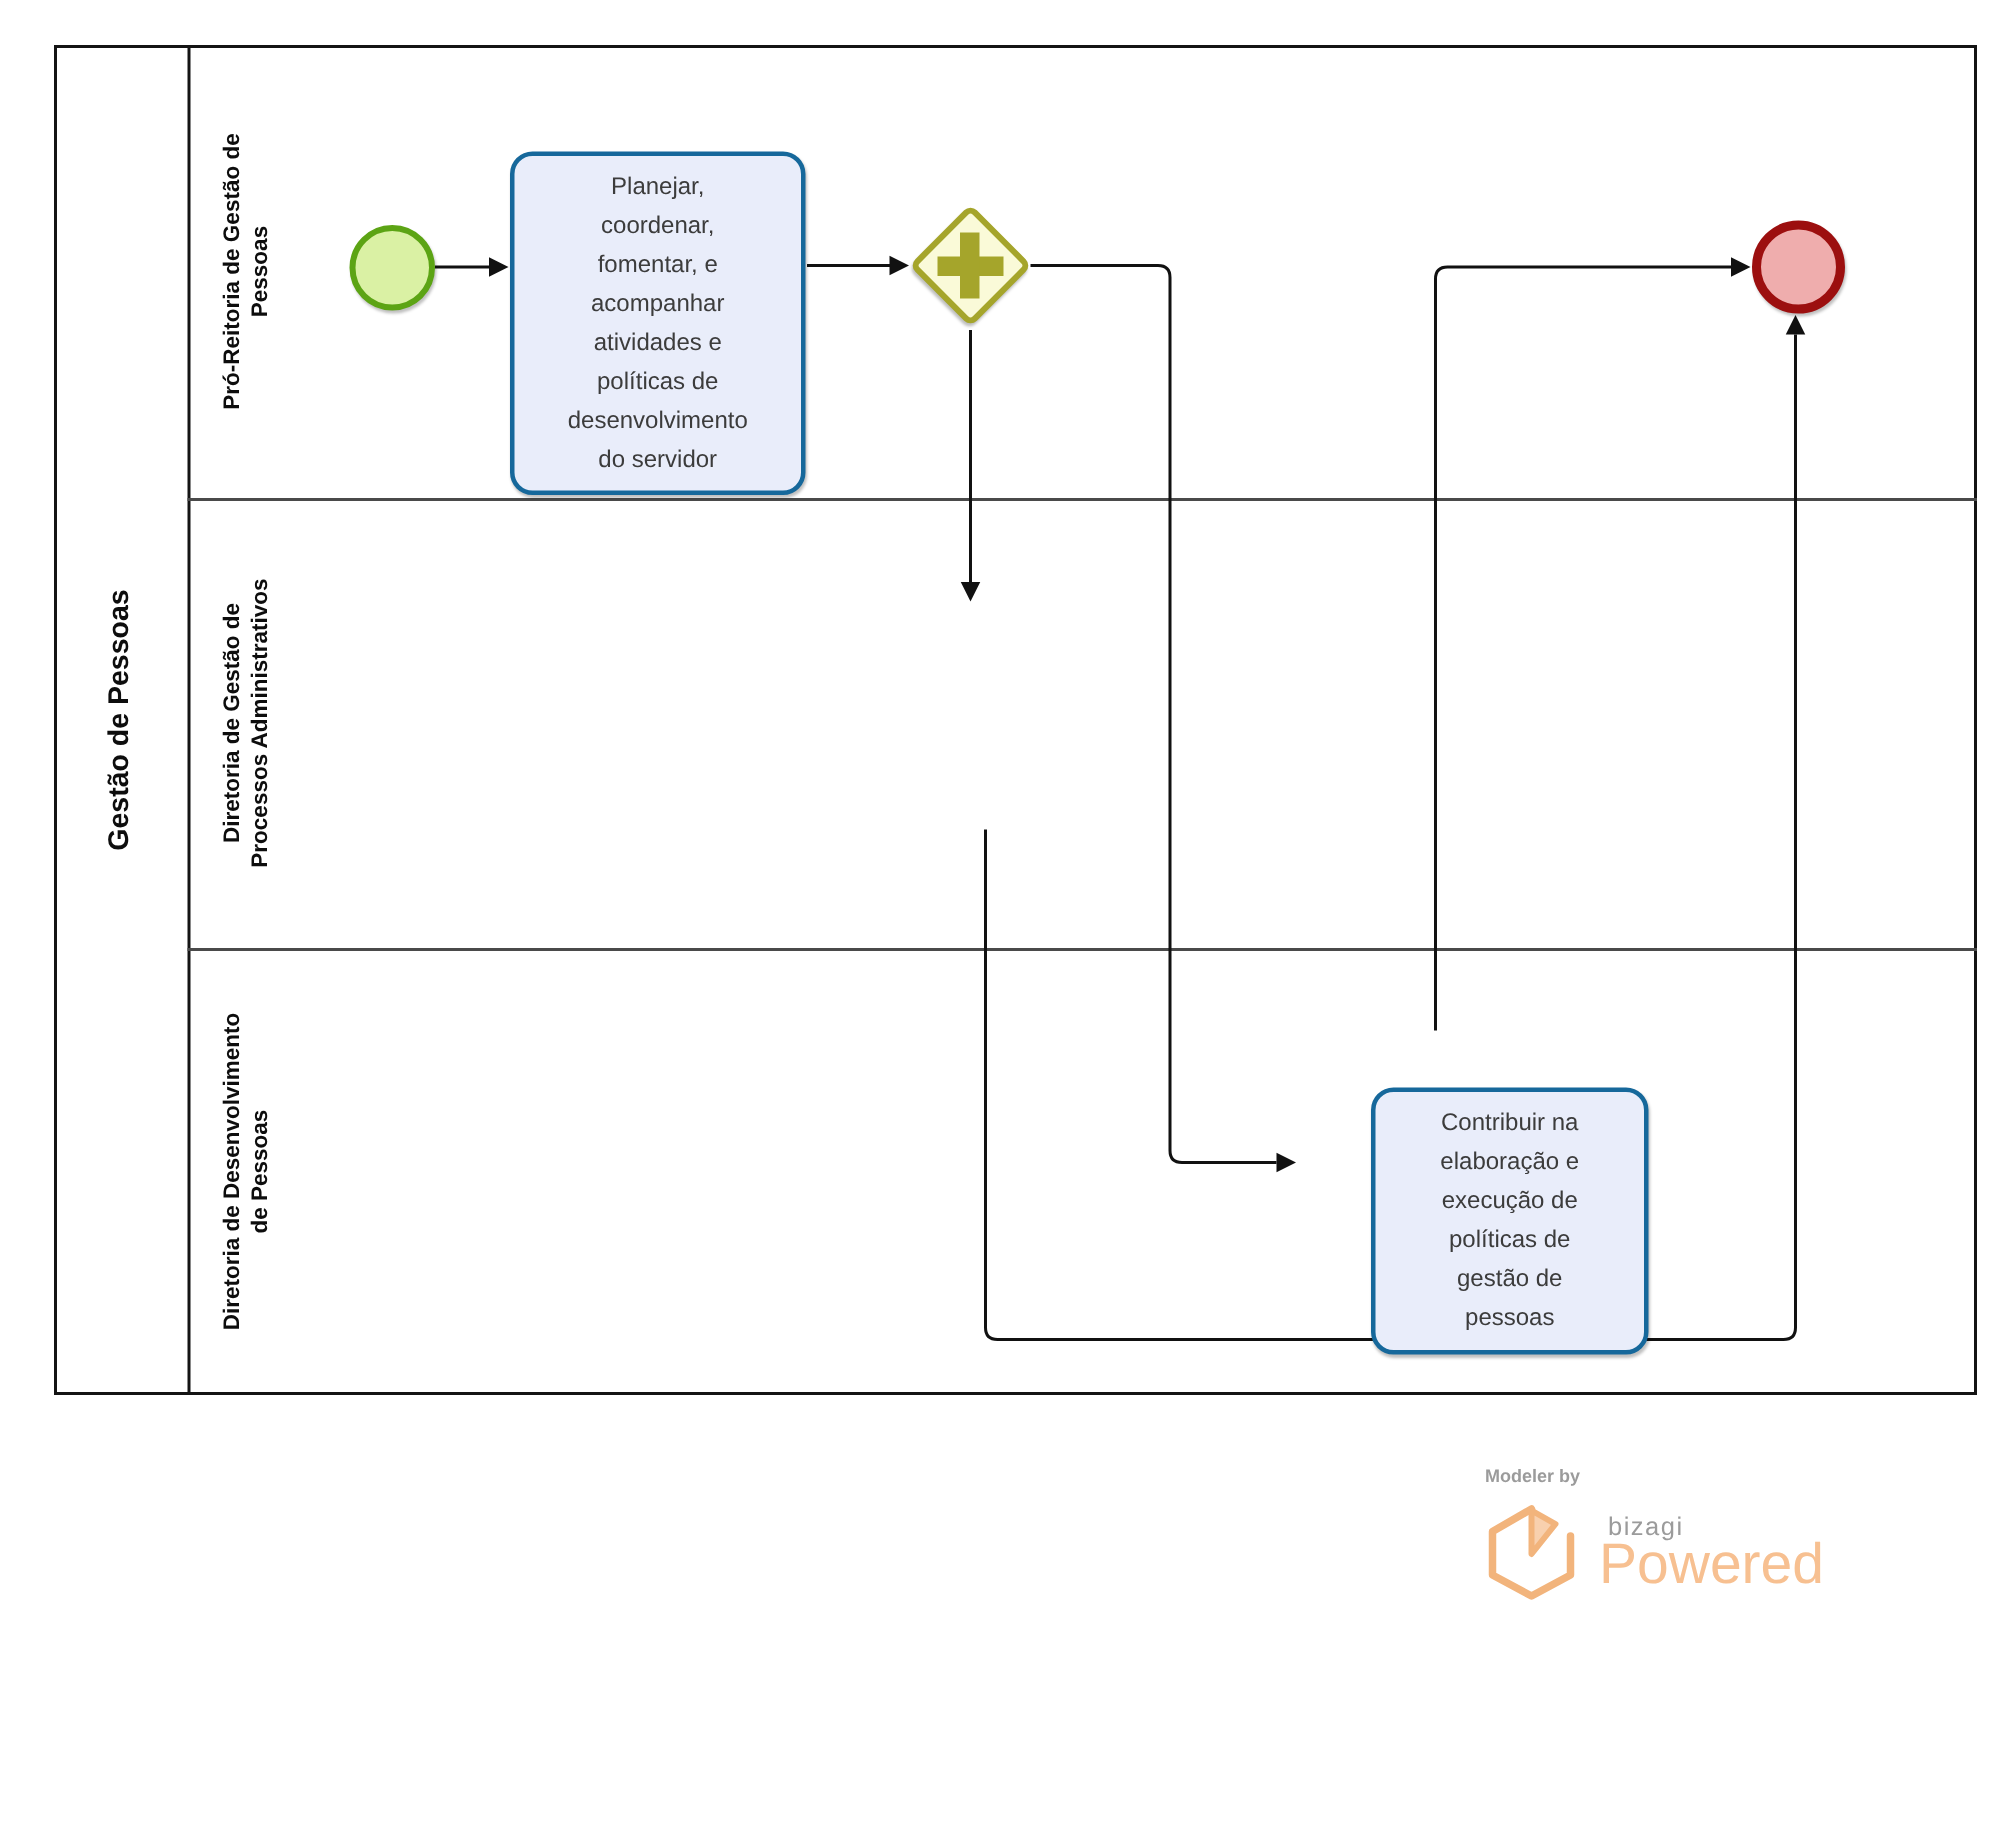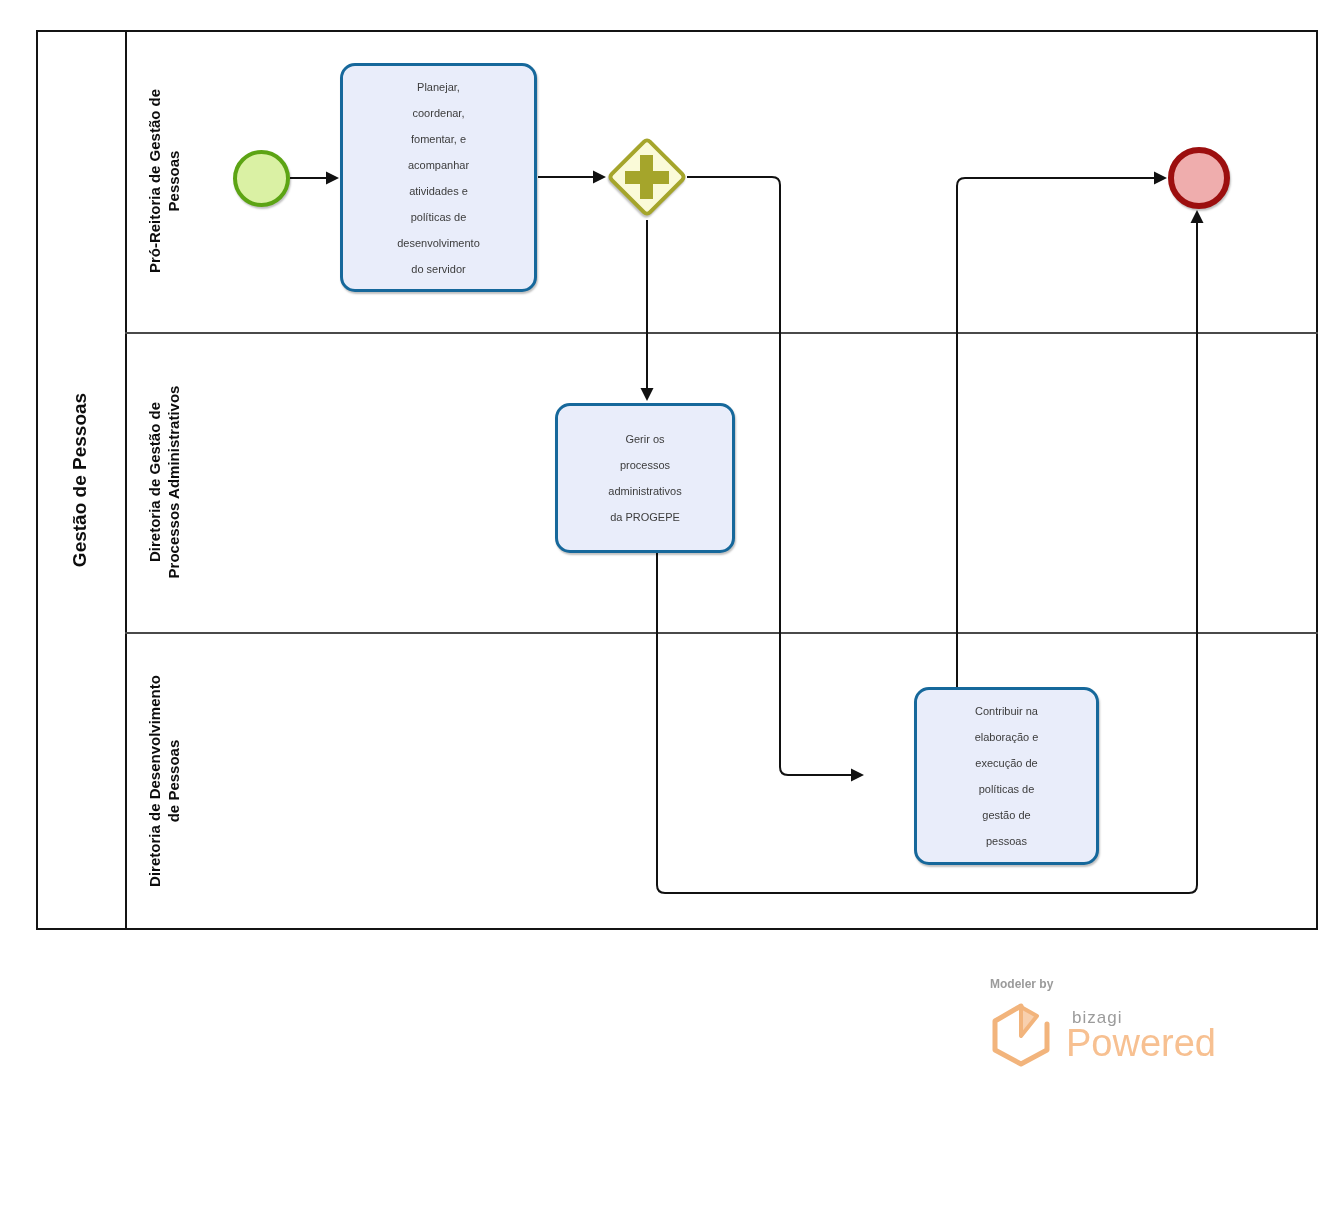--- a/index.html
+++ b/index.html
@@ -25,22 +25,22 @@
   .vlabel{position:absolute;display:flex;align-items:center;justify-content:center;
           text-align:center;white-space:pre-line;transform:rotate(-90deg);
           font-weight:bold;color:#0d0d0d;}
   .pool-title{font-size:19px;line-height:24px;}
   .lane-label{font-size:15px;line-height:19px;}
 
   
   .task{position:absolute;box-sizing:border-box;border:3px solid var(--task-border);
         border-radius:15px;background:var(--task-fill);display:flex;align-items:center;
         justify-content:center;text-align:center;color:var(--text);
-        font-size:11px;line-height:26px;white-space:pre-line;
-        box-shadow:1px 2px 2px rgba(0,0,0,.25);}
+        font-size:16px;line-height:26px;white-space:pre-line;
+        box-shadow:1px 2px 2px rgba(0,0,0,.25);margin-top:38px;}
 
   
   .event{position:absolute;border-radius:50%;box-sizing:border-box;box-shadow:1px 2px 2px rgba(0,0,0,.25);}
   .start-event{left:233px;top:150px;width:57px;height:57px;
                background:var(--start-fill);border:4px solid var(--start-border);}
   .end-event{left:1168px;top:147px;width:62px;height:62px;
              background:var(--end-fill);border:6px solid var(--end-border);}
 
   
   .gateway{position:absolute;left:618px;top:148px;width:58px;height:58px;
@@ -108,24 +108,20 @@
 acompanhar
 atividades e
 políticas de
 desenvolvimento
 do servidor</div>
 
   <div class="gateway"></div>
   <div class="gw-bar h"></div>
   <div class="gw-bar v"></div>
 
-  <div class="task" style="left:555px;top:403px;width:180px;height:150px;">Gerir os
-processos
-administrativos
-da PROGEPE</div>
 
   <div class="task" style="left:914px;top:687px;width:185px;height:178px;">Contribuir na
 elaboração e
 execução de
 políticas de
 gestão de
 pessoas</div>
 
   <div class="event end-event"></div>
 

